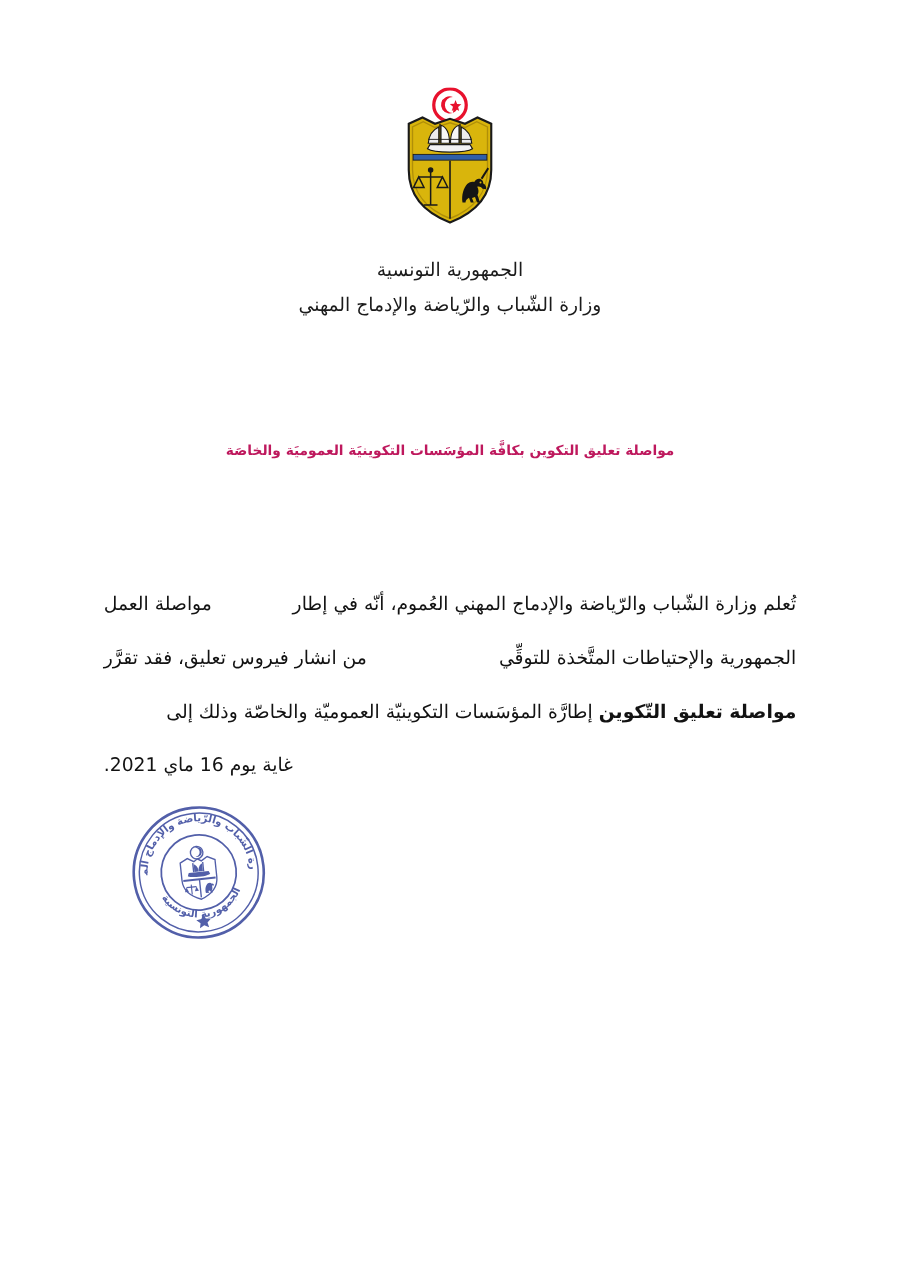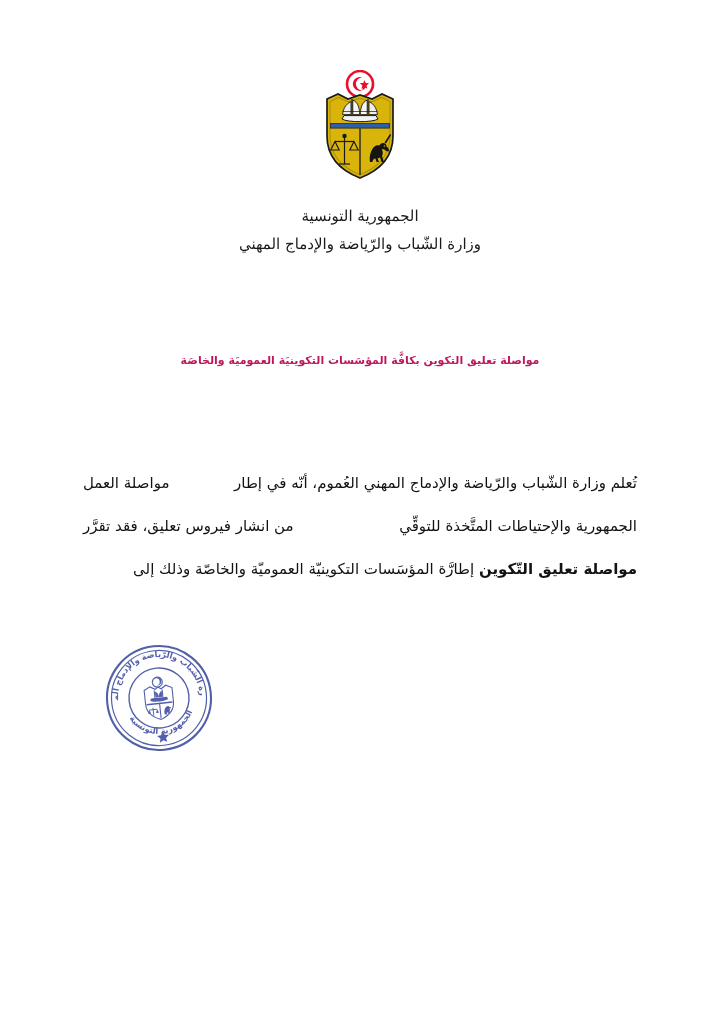--- a/index.html
+++ b/index.html
@@ -189,20 +189,21 @@
     <p>
       <span class="body-line justify">
         <span>تُعلم وزارة الشّباب والرّياضة والإدماج المهني العُموم، أنّه في إطار</span>
         <span>مواصلة العمل</span>
       </span>
       <span class="body-line justify">
         <span>الجمهورية والإحتياطات المتَّخذة للتوقِّي</span>
         <span>من انشار فيروس تعليق، فقد تقرَّر</span>
       </span>
       <span class="body-line"><span class="strong">مواصلة تعليق التّكوين</span><span> إطارَّة المؤسَسات التكوينيّة العموميّة والخاصّة وذلك إلى</span></span>
+      <span class="body-line last">غاية يوم 16 ماي 2021.</span>
     </p>
   </div>
 
   <div class="stamp-wrap">
     <svg class="stamp" viewBox="0 0 122 122" aria-hidden="true">
       <defs>
         <path id="stamp-top-arc" d="M 20 61 A 41 41 0 0 1 102 61"></path>
         <path id="stamp-bottom-arc" d="M 25 61 A 36 36 0 0 0 97 61"></path>
       </defs>
       <g fill="none" stroke="#3b4a9e">

